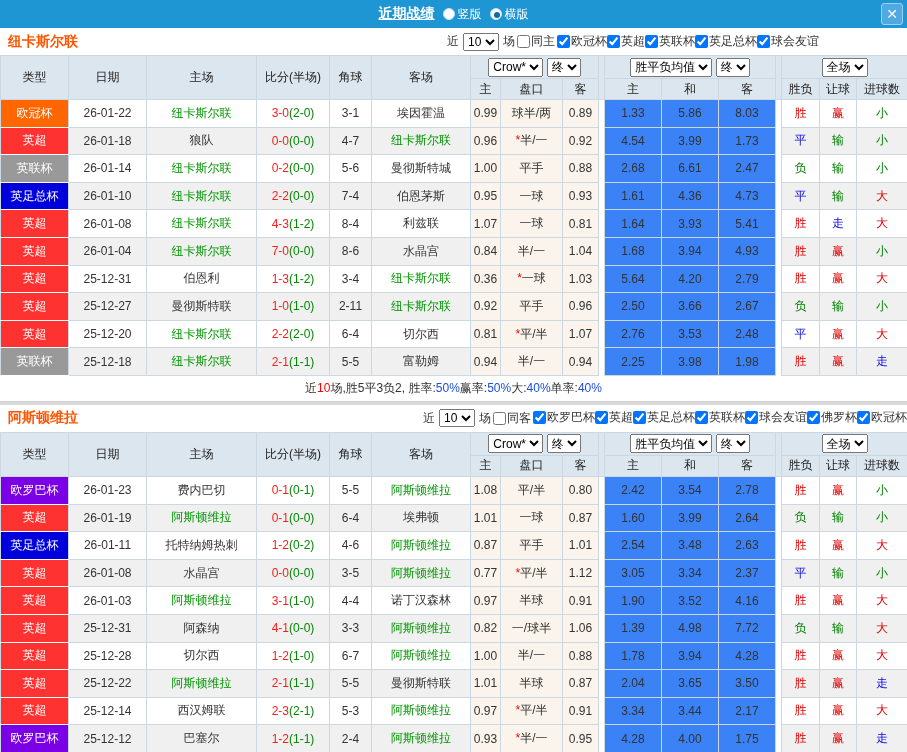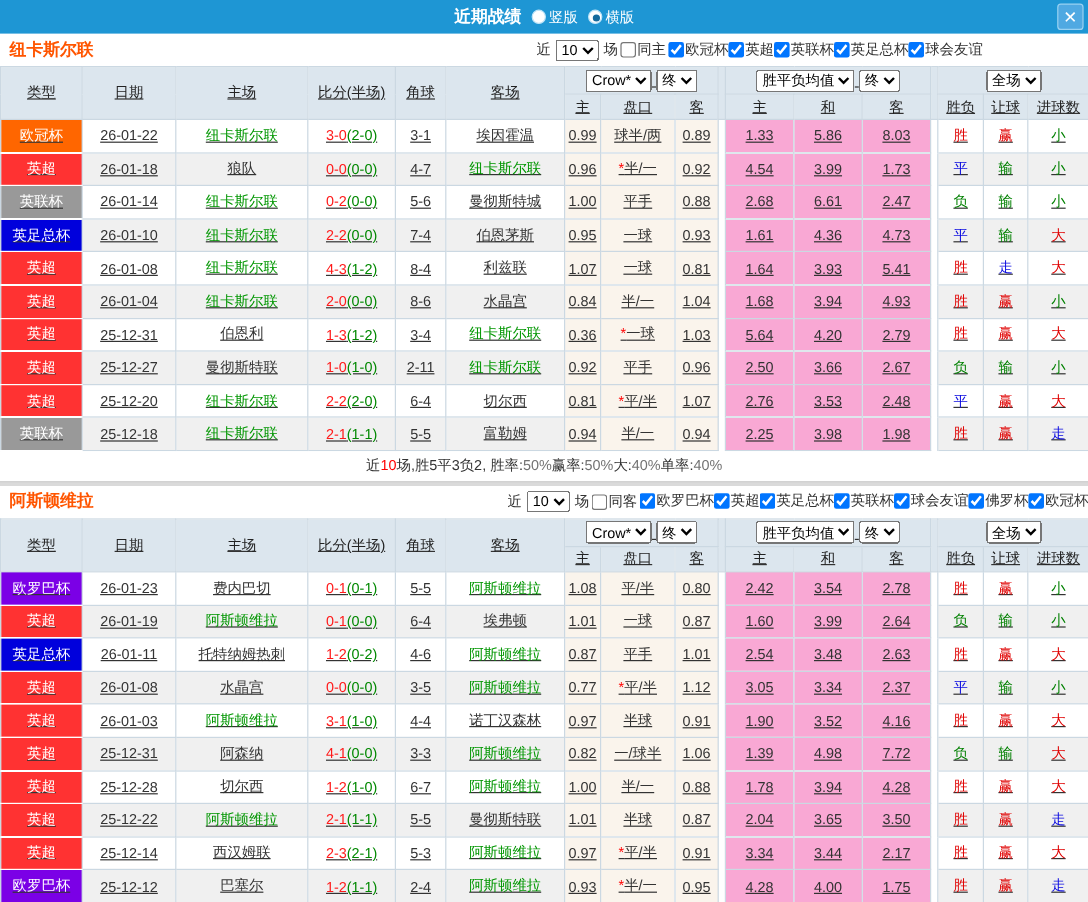--- a/index.html
+++ b/index.html
@@ -2,63 +2,63 @@
 <html><head>
 <meta charset="utf-8">
 <style>
   * { margin:0; padding:0; box-sizing:border-box; }
   html,body { width:907px; height:752px; overflow:hidden; background:#fff;
     font-family:"Liberation Sans","DejaVu Sans",sans-serif; font-size:12px; color:#333; }
 
   
   .titlebar { position:relative; height:28px; background:#1E96D4; display:flex;
     align-items:center; justify-content:center; gap:8px; }
-  .titlebar .tb-title { color:#fff; font-weight:bold; font-size:14px; }
+  .titlebar .tb-title { color:#fff; font-weight:bold; font-size:14px;text-decoration:underline; }
   .radio-item { display:flex; align-items:center; gap:3px; color:#fff; font-size:12px; cursor:pointer; }
   .radio-dot { width:12px; height:12px; border-radius:50%; background:#fff; border:1px solid #bfe4f7;
     display:inline-block; position:relative; }
   .radio-dot.checked::after { content:""; position:absolute; left:3px; top:3px; width:6px; height:6px;
     border-radius:50%; background:#156a9d; }
   .close-btn { position:absolute; right:4px; top:3px; width:22px; height:22px; background:#4FA9E2;
     border:1px solid #9AD2F2; border-radius:3px; color:#fff; font-size:14px; font-weight:bold;
     line-height:20px; text-align:center; cursor:pointer; }
 
   
   .section-head { height:27px; display:flex; align-items:center; background:#fff; }
   .team-name { width:447px; padding-left:8px; color:#FF5500; font-weight:bold; font-size:14px; }
   .filters { display:flex; align-items:center; gap:2px; white-space:nowrap; }
   .filters select { height:18px; font-size:12px; margin:0 2px; }
   .chk { display:inline-flex; align-items:center; }
   .chk input { width:13px; height:13px; margin:0 1px 0 0; }
 
   
-  table { border-collapse:collapse; table-layout:fixed; width:907px;text-decoration:underline; }
+  table { border-collapse:collapse; table-layout:fixed; width:907px; }
   th, td { border:1px solid #CBD8E2; text-align:center; overflow:hidden; white-space:nowrap; }
   thead th { background:#DCE6EE; font-weight:normal; color:#222; }
   thead tr.hr1 th { height:23px; }
   thead tr.hr2 th { height:21px; }
   thead select { height:19px; font-size:12px; max-width:100%; }
   th.gap, td.gap { border-top:none; border-bottom:none; background:#fff; }
   thead th.gap { background:#DCE6EE; border:1px solid #CBD8E2; }
   td { height:27.6px; }
   td.type { color:#fff; border-bottom:1px solid #fff; border-top:1px solid #fff; }
   tr:nth-child(even) td.plain { background:#F0F0F0; }
   tr:nth-child(odd)  td.plain { background:#FFFFFF; }
   td.crow { background:#FAF4EC; }
-  td.avg  { background:#f9a8d4; }
+  td.avg  { background:#3b82f6; }
   tr:nth-child(even) td.res { background:#F0F0F0; }
   .team-green { color:#009600; }
   .ft { color:#FF1A1A; }
   .ht { color:#008800; }
   .star { color:#FF0000; }
 
   
   .summary-bar { height:25px; display:flex; align-items:center; justify-content:center;
     background:#fff; font-size:12px; }
-  .sum-red { color:#FF0000; } .sum-blue { color:#737373; }
+  .sum-red { color:#FF0000; } .sum-blue { color:#1d4ed8; }
   .divider { height:4px; background:#DADADA; border-top:1px solid #cfcfcf; }
 </style>
 </head>
 <body>
 
 <div class="titlebar">
   <span class="tb-title">近期战绩</span>
   <span class="radio-item">
     <span class="radio-dot"></span>
     <span>竖版</span>
@@ -246,21 +246,21 @@
         <td class="avg">5.41</td>
         <td class="gap"></td>
         <td class="res" style="color: rgb(224, 0, 0);">胜</td>
         <td class="res" style="color: rgb(10, 10, 224);">走</td>
         <td class="res" style="color: rgb(224, 0, 0);">大</td>
       </tr>
       <tr>
         <td class="type" style="background: rgb(255, 50, 50);">英超</td>
         <td class="plain">26-01-04</td>
         <td class="plain"><span class="team-green">纽卡斯尔联</span></td>
-        <td class="plain"><span class="ft">2-0</span><span class="ht">(0-0)</span></td>
+        <td class="plain"><span class="ft">7-0</span><span class="ht">(0-0)</span></td>
         <td class="plain">8-6</td>
         <td class="plain"><span>水晶宫</span></td>
         <td class="crow">0.84</td>
         <td class="crow">半/一</td>
         <td class="crow">1.04</td>
         <td class="gap"></td>
         <td class="avg">1.68</td>
         <td class="avg">3.94</td>
         <td class="avg">4.93</td>
         <td class="gap"></td>

